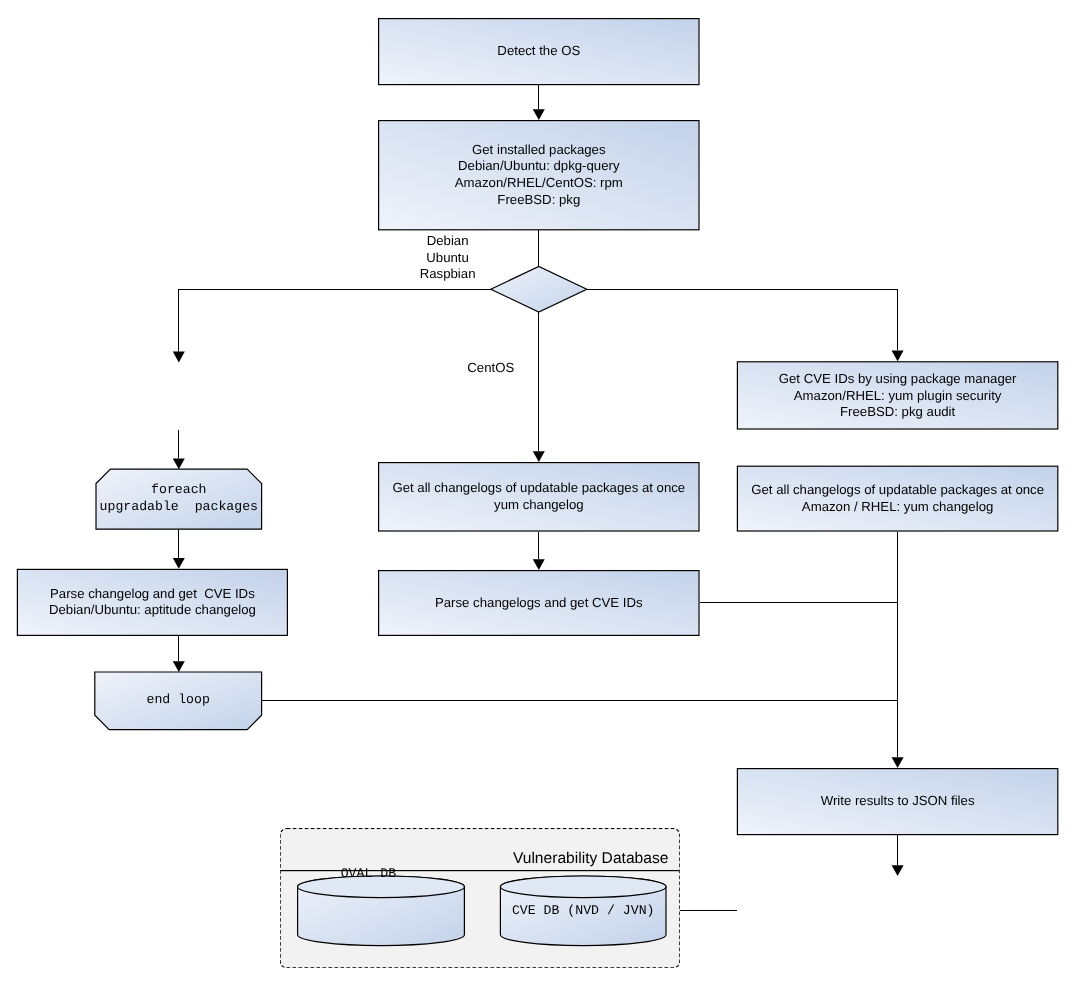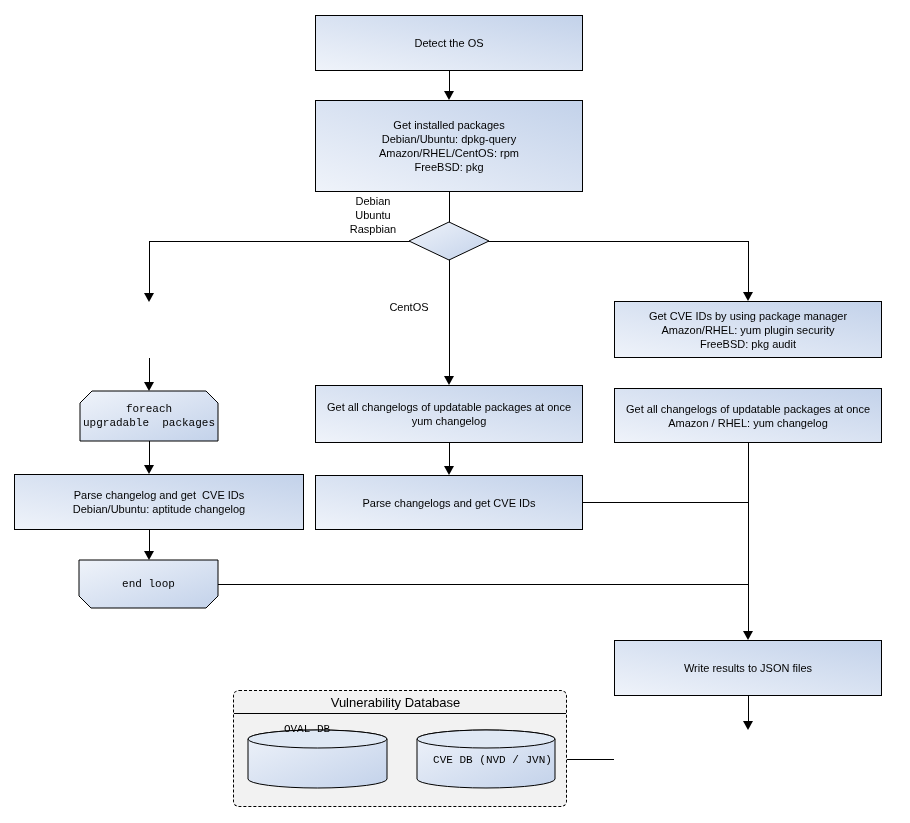--- a/index.html
+++ b/index.html
@@ -23,21 +23,21 @@
     position:absolute; text-align:center; white-space:pre; font-size:11px;
     line-height:14px; width:100px; z-index:4;
   }
   .db-panel {
     position:absolute; left:233px; top:690px; width:334px; height:117px;
     box-sizing:border-box; border:1px dashed #000; border-radius:6px;
     background:#f2f2f2; z-index:1;
   }
   .db-header {
     box-sizing:border-box; height:23px; border-bottom:1px solid #000;
-    text-align:center; padding:4px 9px 0 0; font-size:13px;
+    text-align:right; padding:4px 9px 0 0; font-size:13px;margin-top:12px;
   }
 </style>
 </head>
 <body>
 
 <div id="canvas">
 
   <div class="db-panel">
     <div class="db-header">Vulnerability Database</div>
   </div>
@@ -128,21 +128,21 @@
 
   <div class="node" style="left:315px; top:15px;  width:268px; height:56px;">
     <span class="label">Detect the OS</span>
   </div>
   <div class="node" style="left:315px; top:100px; width:268px; height:92px;">
     <span class="label">Get installed packages
 Debian/Ubuntu: dpkg-query
 Amazon/RHEL/CentOS: rpm
 FreeBSD: pkg</span>
   </div>
-  <div class="node" style="left:14px;  top:474px; width:290px; height:56px;">
+  <div class="node" style="left:14px;  top:474px; width:226px; height:56px;">
     <span class="label">Parse changelog and get  CVE IDs
 Debian/Ubuntu: aptitude changelog</span>
   </div>
   <div class="node" style="left:315px; top:385px; width:268px; height:58px;">
     <span class="label">Get all changelogs of updatable packages at once
 yum changelog</span>
   </div>
   <div class="node" style="left:315px; top:475px; width:268px; height:55px;">
     <span class="label">Parse changelogs and get CVE IDs</span>
   </div>
@@ -162,21 +162,21 @@
   <div class="shape-label-holder" style="left:80px; top:391px; width:138px; height:50px;">
     <span class="label">foreach
 upgradable  packages</span>
   </div>
   <div class="shape-label-holder" style="left:79px; top:560px; width:139px; height:48px;">
     <span class="label">end loop</span>
   </div>
   <div class="shape-label-holder" style="left:248px; top:702px; width:118px; height:54px;">
     <span class="label">OVAL DB</span>
   </div>
-  <div class="shape-label-holder" style="left:417px; top:733px; width:138px; height:54px;padding-left:13px;">
+  <div class="shape-label-holder" style="left:417px; top:733px; width:138px; height:54px;">
     <span class="label">CVE DB (NVD / JVN)</span>
   </div>
 
   <div class="branch-label" style="left:323px; top:194px;">Debian
 Ubuntu
 Raspbian</div>
   <div class="branch-label" style="left:359px; top:264px;margin-top:36px;">CentOS</div>
 
 </div>
 

